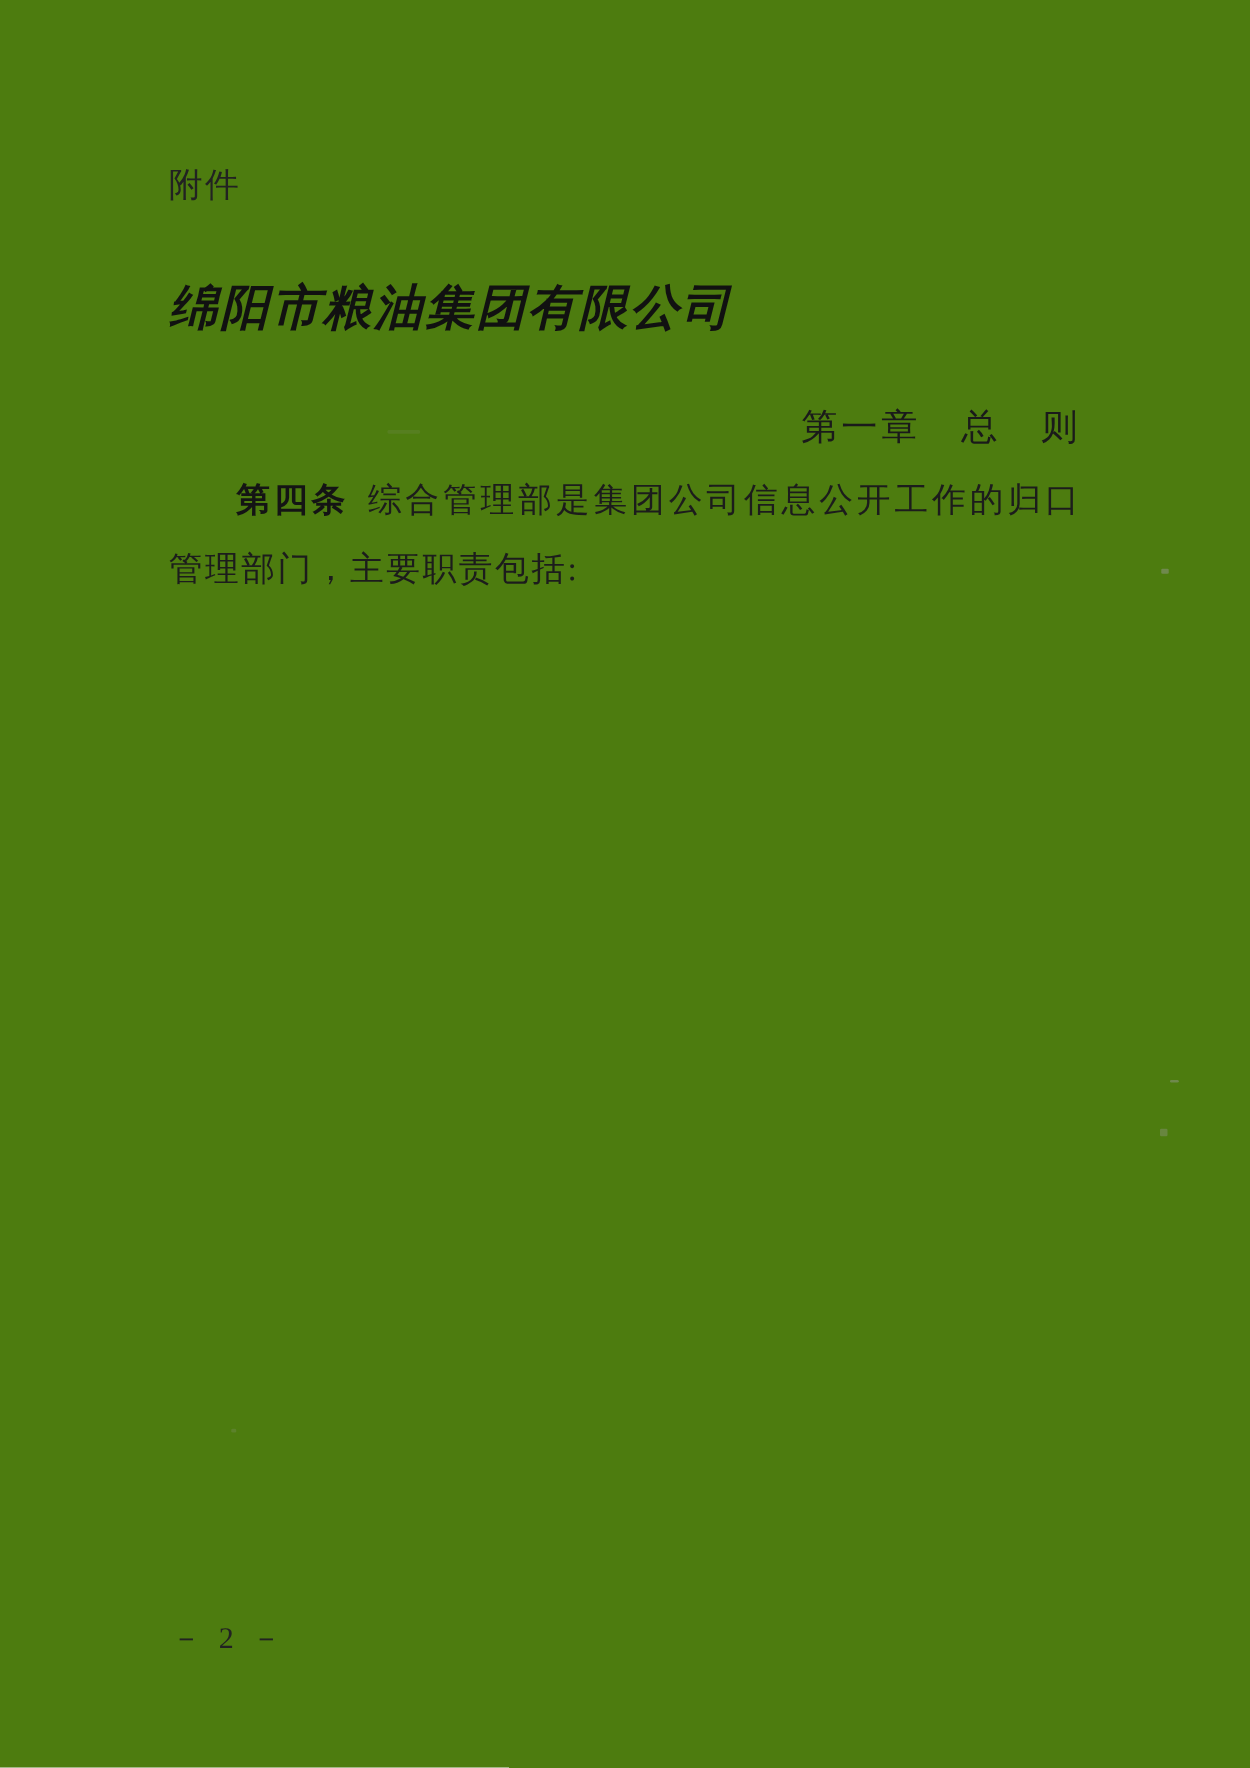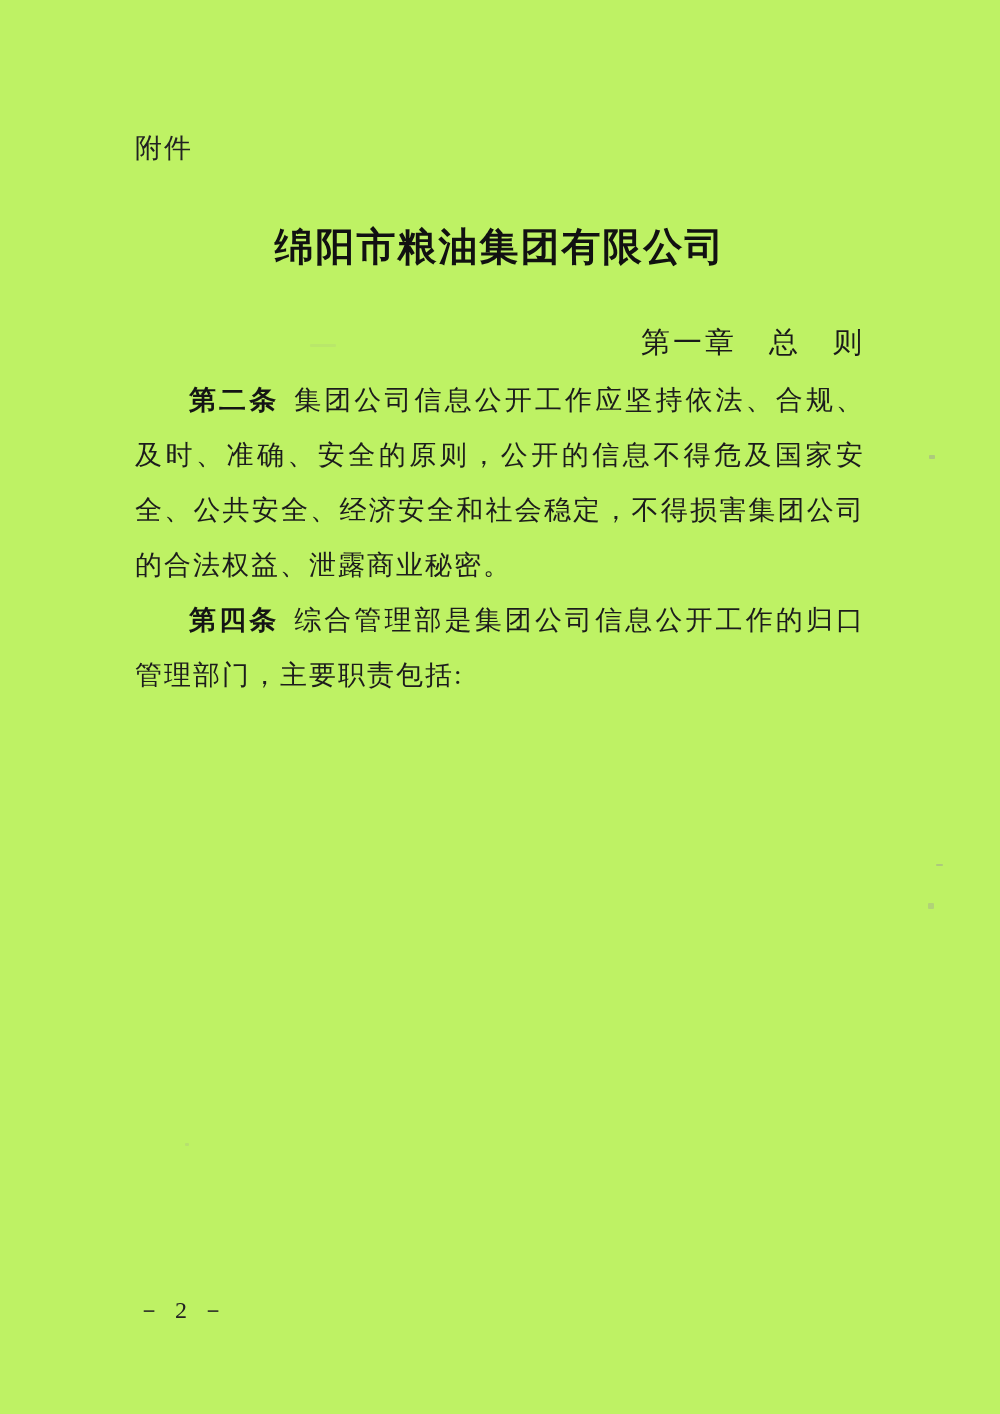--- a/index.html
+++ b/index.html
@@ -5,36 +5,36 @@
   html, body {
     margin: 0;
     padding: 0;
     background: #e8e8e8;
   }
   .page {
     position: relative;
     width: 1000px;
     height: 1414px;
     margin: 0 auto;
-    background: #bef264;
+    background: #4d7c0f;
     box-sizing: border-box;
     padding: 130px 135px 1px 135px;
     overflow: hidden;
     color: #1a1a1a;
   }
   .attachment {
     font-family: "Liberation Sans", "DejaVu Sans", sans-serif;
     font-size: 27px;
     line-height: 36px;
     letter-spacing: 2px;
     color: #222;
   }
   .title-block {
     margin-top: 50px;
-    text-align: center;
+    font-style: italic;
   }
   .title-line {
     font-family: "Liberation Serif", "DejaVu Serif", serif;
     font-weight: 700;
     font-size: 39px;
     line-height: 62px;
     letter-spacing: 2px;
     color: #111;
   }
   .chapter-heading {
@@ -102,21 +102,20 @@
 
   <div class="title-block">
     <div class="title-line">绵阳市粮油集团有限公司</div>
   </div>
 
   <div class="chapter-heading first">第一章　总　则</div>
 
   <div class="body-text">
 
 
-    <p class="article"><span class="article-label">第二条</span><span class="article-text">集团公司信息公开工作应坚持依法、合规、及时、准确、安全的原则，公开的信息不得危及国家安全、公共安全、经济安全和社会稳定，不得损害集团公司的合法权益、泄露商业秘密。</span></p>
 
 
 
     <p class="article"><span class="article-label">第四条</span><span class="article-text">综合管理部是集团公司信息公开工作的归口管理部门，主要职责包括:</span></p>
 
   </div>
 
   <div class="page-number">－ 2 －</div>
 
   <span class="speck speck-1"></span>

